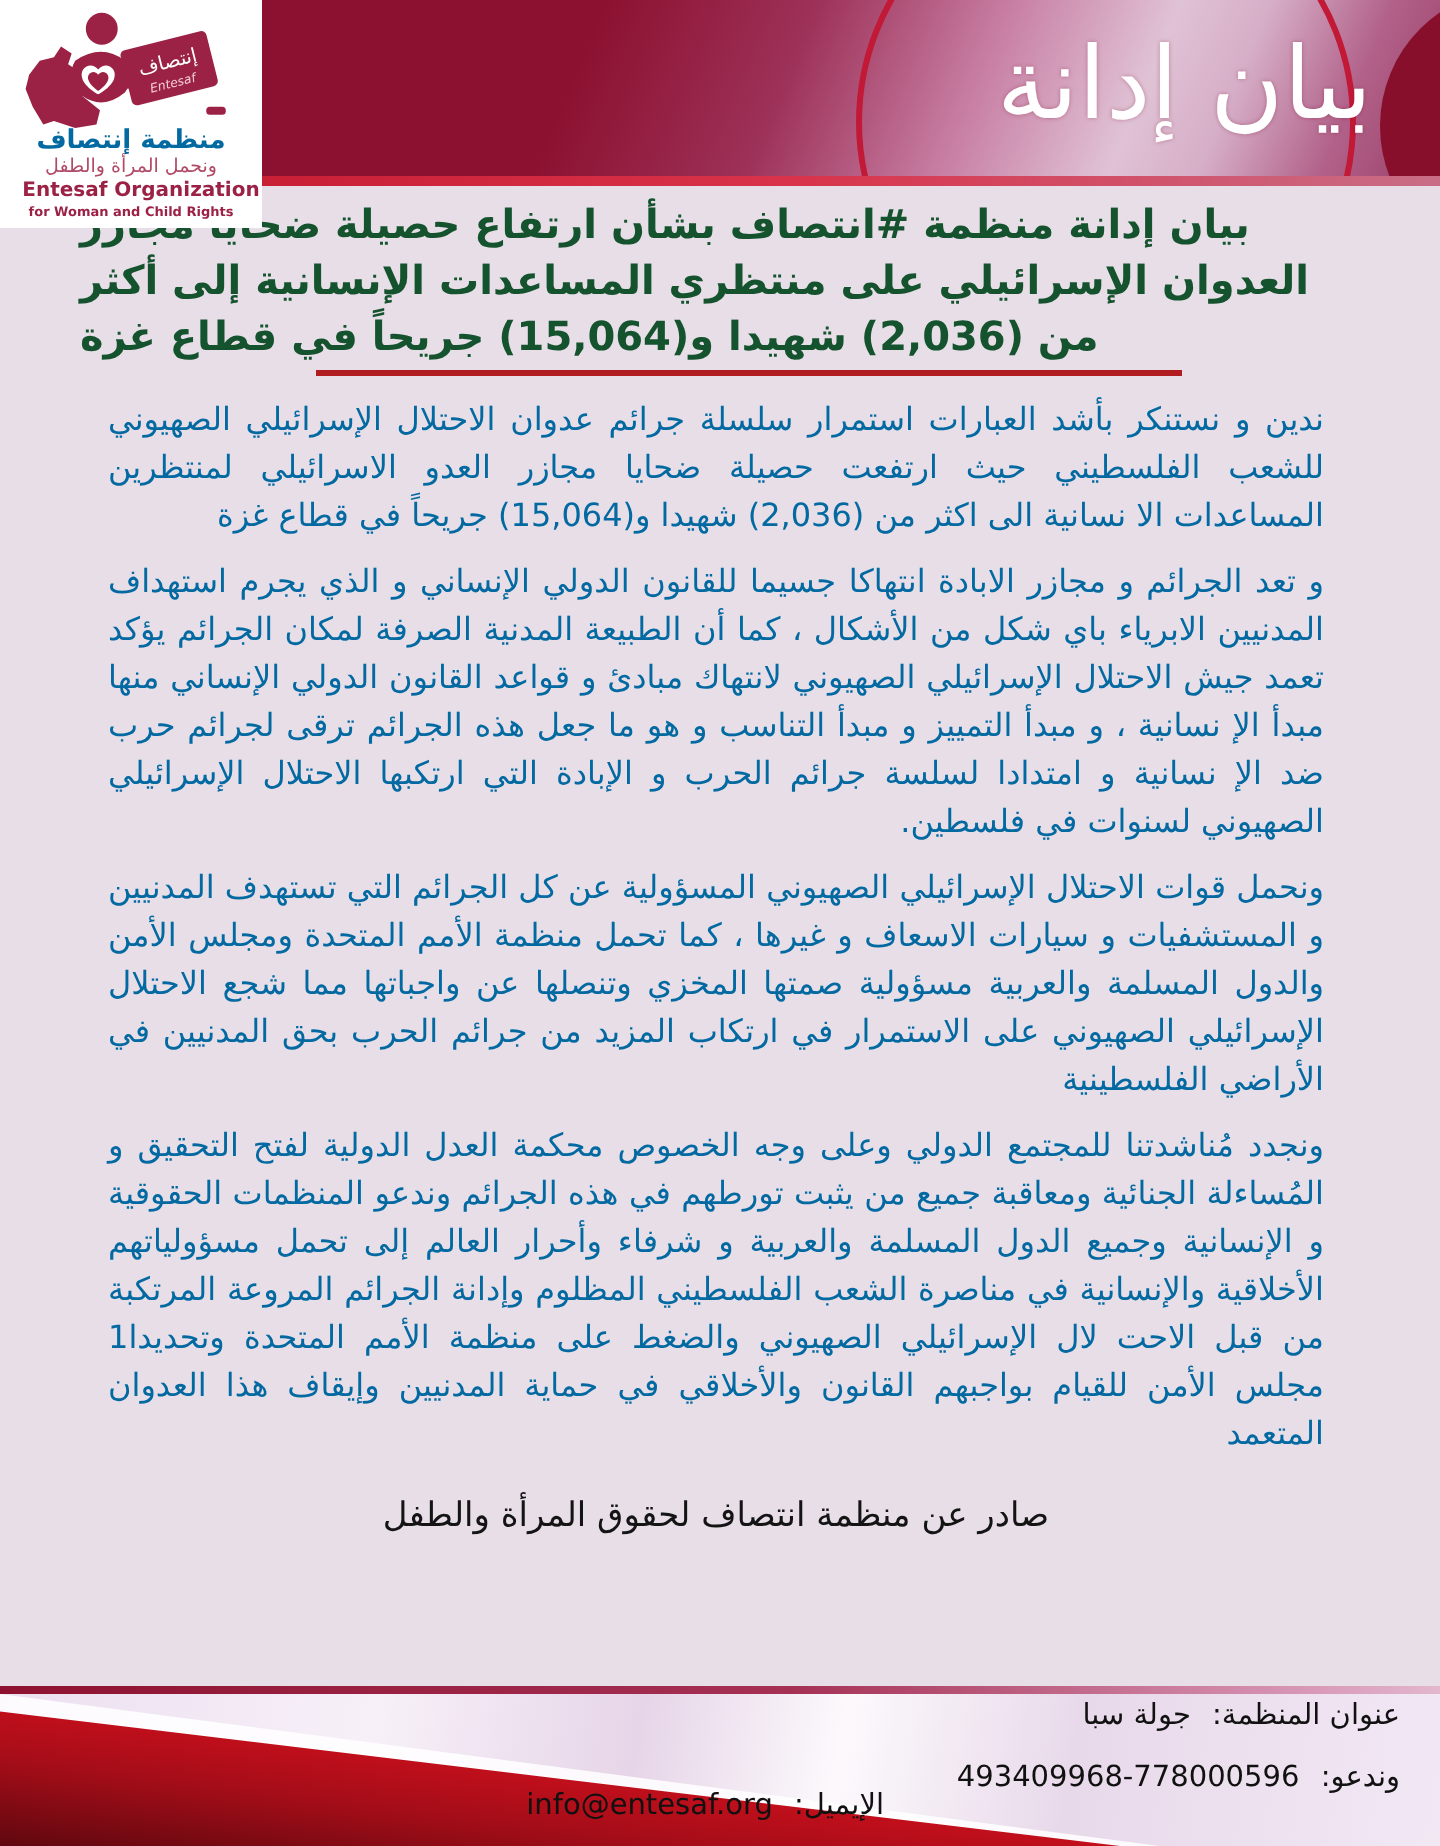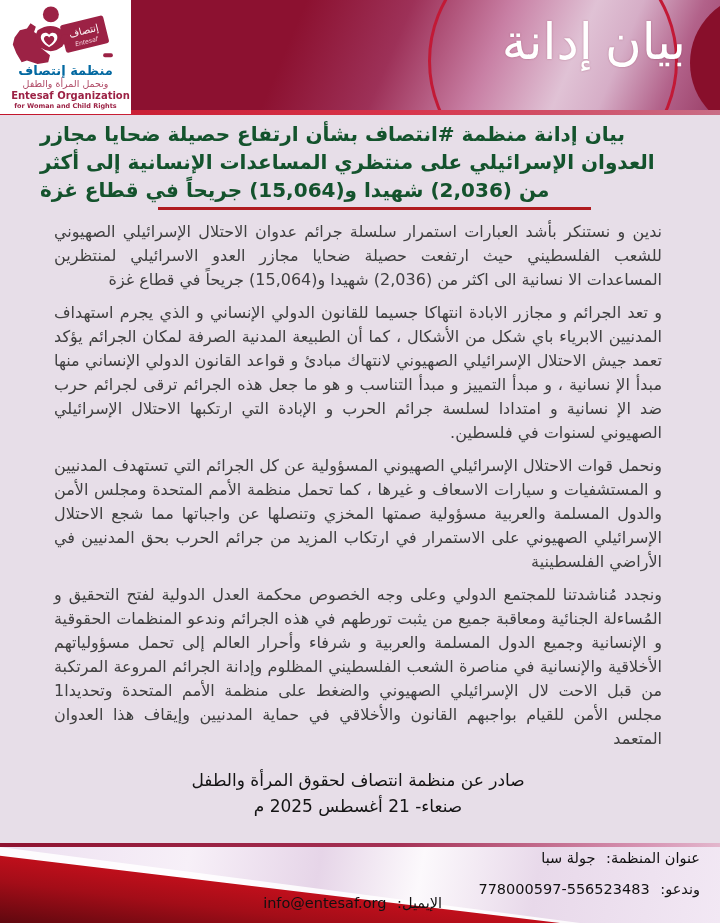--- a/index.html
+++ b/index.html
@@ -3,23 +3,22 @@
 <meta charset="utf-8">
 <style>
   html,body{margin:0;padding:0;background:#cfc6d1;}
   .page{
     position:relative;width:720px;height:923px;margin:0 auto;
     background:#e7dee8;overflow:hidden;
     font-family:"DejaVu Sans",sans-serif;color:#141414;
   }
   
   .header-band{
-    position:relative;height:110px;overflow:hidden;
+    position:relative;height:88px;overflow:hidden;
     background:linear-gradient(113deg,#8c1130 40%,#9d3158 54%,#c87fa4 67%,#e0c2d5 78%,#d6aec7 84%,#b2628a 92%,#993d66 100%);
-    font-family:Liberation Serif, serif;
   }
   .header-redline{height:5px;background:linear-gradient(to right,#c2152b,#d8334a 55%,#c96d86);}
   .ring-deco{
     position:absolute;left:428px;top:-64px;width:244px;height:244px;border-radius:50%;
     border:3px solid #c21936;background:transparent;
   }
   .circle-deco{
     position:absolute;left:690px;top:-6px;width:138px;height:138px;border-radius:50%;
     background:#880f2b;
   }
@@ -42,21 +41,21 @@
   .headline{
     direction:rtl;text-align:left;color:#14532d;font-weight:bold;
     font-size:20px;line-height:28px;padding:5px 40px 0;
   }
   .headline-underline{
     width:433px;height:3px;background:#b01c20;margin:3px auto 0;transform:translateX(14px);
   }
   
   .content{padding:10px 58px 0 54px;direction:rtl;}
   .content p{
-    margin:0 0 9px;font-size:16px;line-height:24px;text-align:justify;color:#404040;
+    margin:0 0 9px;font-size:16px;line-height:24px;text-align:justify;color:#0369a1;
   }
   .signature{direction:rtl;text-align:center;font-size:17px;line-height:26px;margin-top:16px;}
   
   .footer-bar{
     position:absolute;left:0;top:843px;width:720px;height:4px;
     background:linear-gradient(to right,#8e1230,#a53155 55%,#d795b4 90%,#e3b7cd);
   }
   .footer{
     position:absolute;left:0;top:847px;width:720px;height:76px;overflow:hidden;
     background:linear-gradient(100deg,#ecdff0 0%,#f7f0f8 26%,#e6d5e8 44%,#fcf9fc 58%,#e8d9ea 74%,#f2e8f4 100%);
@@ -117,37 +116,36 @@
   <div class="headline">بيان إدانة منظمة #انتصاف بشأن ارتفاع  حصيلة ضحايا مجازر العدوان الإسرائيلي على منتظري المساعدات الإنسانية إلى أكثر من (2,036) شهيدا و(15,064) جريحاً في قطاع غزة</div>
   <div class="headline-underline"></div>
 
   <div class="content">
     <p>ندين و نستنكر بأشد العبارات استمرار سلسلة جرائم عدوان الاحتلال الإسرائيلي الصهيوني للشعب الفلسطيني حيث ارتفعت حصيلة ضحايا مجازر العدو الاسرائيلي لمنتظرين المساعدات الا نسانية الى اكثر من (2,036) شهيدا و(15,064) جريحاً في قطاع غزة</p>
     <p>و تعد الجرائم و مجازر الابادة انتهاكا جسيما للقانون الدولي الإنساني و الذي يجرم استهداف المدنيين الابرياء باي شكل من الأشكال ، كما أن الطبيعة المدنية الصرفة لمكان الجرائم يؤكد تعمد جيش الاحتلال الإسرائيلي الصهيوني لانتهاك مبادئ و قواعد القانون الدولي الإنساني منها مبدأ الإ نسانية ، و مبدأ التمييز و مبدأ التناسب و هو ما جعل هذه الجرائم ترقى لجرائم حرب ضد الإ نسانية و امتدادا لسلسة جرائم الحرب و الإبادة التي ارتكبها الاحتلال الإسرائيلي الصهيوني لسنوات في فلسطين.</p>
     <p>ونحمل قوات الاحتلال الإسرائيلي الصهيوني المسؤولية عن كل الجرائم التي تستهدف المدنيين و المستشفيات و سيارات الاسعاف و غيرها ، كما تحمل منظمة الأمم المتحدة ومجلس الأمن والدول المسلمة والعربية مسؤولية صمتها المخزي وتنصلها عن واجباتها مما شجع الاحتلال الإسرائيلي الصهيوني على الاستمرار في ارتكاب المزيد من جرائم الحرب بحق المدنيين في الأراضي الفلسطينية</p>
     <p>ونجدد مُناشدتنا للمجتمع الدولي وعلى وجه الخصوص محكمة العدل الدولية لفتح  التحقيق و المُساءلة الجنائية ومعاقبة جميع من يثبت تورطهم في هذه الجرائم وندعو المنظمات الحقوقية و الإنسانية وجميع الدول المسلمة والعربية و شرفاء وأحرار العالم إلى تحمل مسؤولياتهم الأخلاقية والإنسانية في مناصرة الشعب الفلسطيني المظلوم وإدانة الجرائم المروعة المرتكبة من قبل الاحت لال الإسرائيلي الصهيوني والضغط على منظمة الأمم المتحدة وتحديدا1 مجلس الأمن للقيام بواجبهم القانون والأخلاقي في حماية المدنيين وإيقاف هذا العدوان المتعمد</p>
     <div class="signature">
       <div>صادر عن منظمة انتصاف لحقوق المرأة والطفل</div>
-      <div>صنعاء- 21 أغسطس 2025 م</div>
     </div>
   </div>
 
   <div class="footer-bar"></div>
   <div class="footer">
     <div class="wedge-light"></div>
     <div class="wedge-red"></div>
 
     <div class="footer-right">
       <div class="footer-row">
         <span class="label">عنوان المنظمة:</span>
         <span>جولة سبا</span>
       </div>
       <div class="footer-row">
         <span class="label">وندعو:</span>
-        <span class="num">778000597-556523483</span>
+        <span class="num">493409968-778000596</span>
       </div>
     </div>
 
     <div class="footer-left">
       <div class="footer-row">
         <span class="label">الإيميل:</span>
         <span class="num">info@entesaf.org</span>
       </div>
       <div class="footer-row">
         <span class="label">الموقع الإلكتروني:</span>

